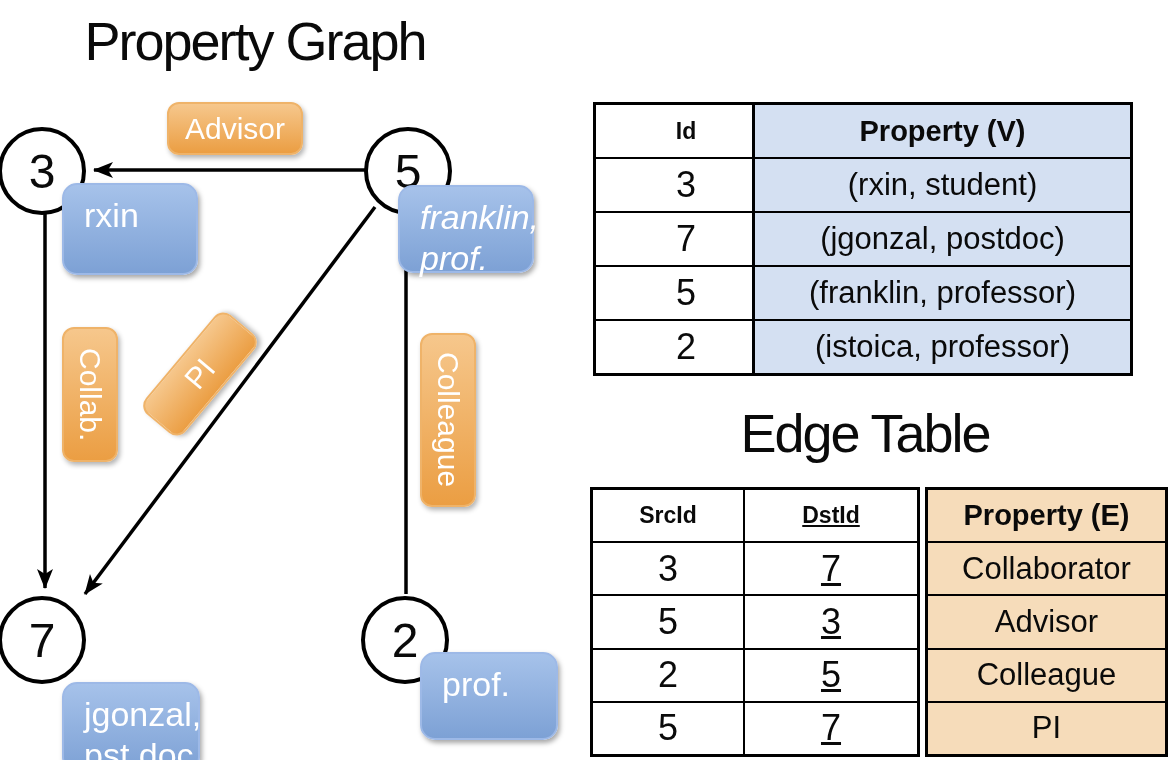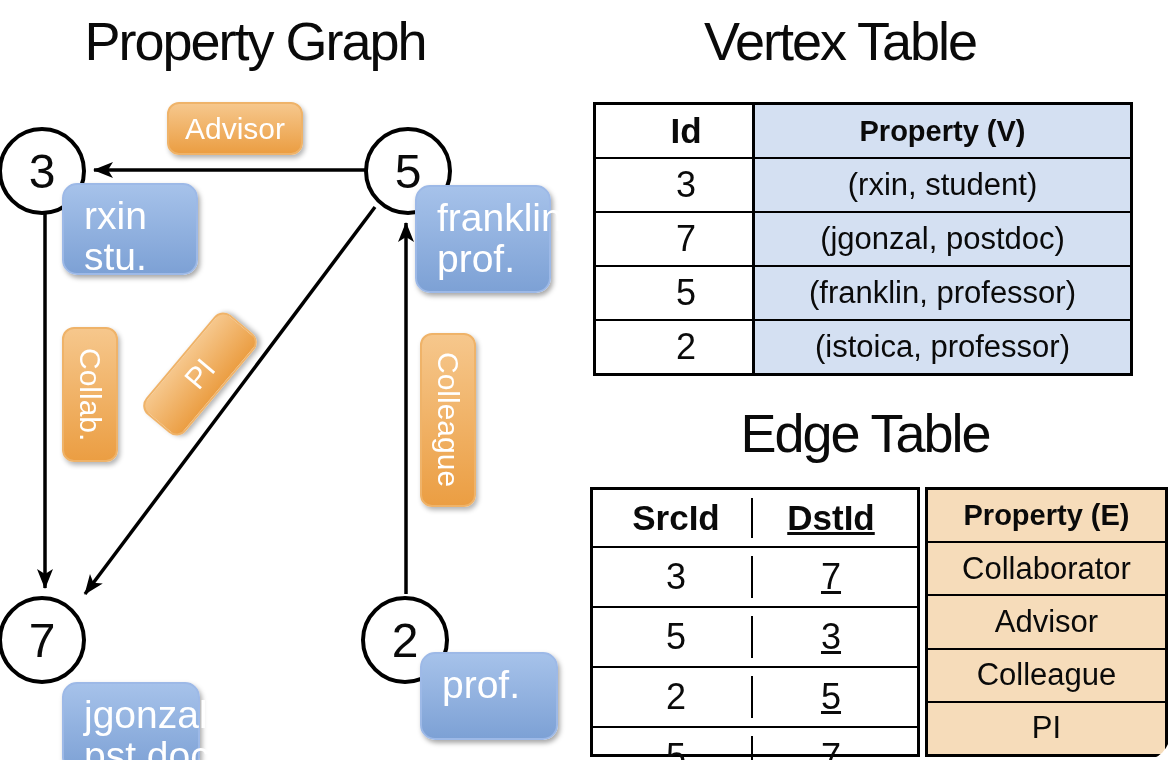--- a/index.html
+++ b/index.html
@@ -1,18 +1,18 @@
 <!DOCTYPE html>
 <html><head>
 <meta charset="utf-8">
 <style>
   html,body{margin:0;padding:0;background:#fff;}
   #stage{
     position:relative;width:1170px;height:760px;background:#ffffff;
-    font-family:"Liberation Sans", sans-serif;color:#0a0a0a;overflow:hidden;border-radius:26px;
+    font-family:"Liberation Sans", sans-serif;color:#0a0a0a;overflow:hidden;
   }
   .title{
     position:absolute;font-size:54px;font-weight:300;letter-spacing:-2px;
     text-align:center;white-space:nowrap;color:#0a0a0a;
   }
   #pg-title{left:35px;top:10px;width:440px;}
   #vt-title{left:640px;top:10px;width:400px;}
   #et-title{left:665px;top:402px;width:400px;}
 
   
@@ -21,27 +21,27 @@
     background:#fff;display:flex;align-items:center;justify-content:center;
     font-size:48px;font-weight:300;box-sizing:border-box;
   }
   #node-3{left:-2px;top:127px;}
   #node-5{left:364px;top:127px;}
   #node-7{left:-2px;top:596px;}
   #node-2{left:361px;top:596px;}
 
   
   .vbox{
-    position:absolute;border-radius:15px;color:#fff;font-size:39px;font-weight:300;
+    position:absolute;border-radius:15px;color:#fff;font-size:34px;font-weight:300;
     line-height:41px;padding:10px 14px 0 20px;box-sizing:border-box;
     background:linear-gradient(180deg,#a6c2ea 0%,#7da1d5 100%);
     border:2px solid #9db9e7;box-shadow:2px 3px 5px rgba(0,0,0,0.35);
   }
   #vbox-rxin{left:62px;top:183px;width:136px;height:92px;}
-  #vbox-franklin{left:415px;top:185px;width:136px;height:108px;}
+  #vbox-franklin{left:398px;top:185px;width:136px;height:88px;font-style:italic;}
   #vbox-jgonzal{left:62px;top:682px;width:138px;height:90px;}
   #vbox-istoica{left:420px;top:652px;width:138px;height:88px;}
 
   
   .epill{
     position:absolute;border-radius:12px;color:#fff;font-size:30px;font-weight:300;
     display:flex;align-items:center;justify-content:center;box-sizing:border-box;
     background:linear-gradient(180deg,#f6c78c 0%,#eb9e43 100%);
     border:2px solid #efb369;box-shadow:2px 3px 5px rgba(0,0,0,0.3);
   }
@@ -56,39 +56,38 @@
   
   .tb{
     position:absolute;border:3px solid #000;box-sizing:border-box;
     display:flex;flex-direction:column;background:#fff;
   }
   .tb .row{flex:1;display:flex;align-items:center;justify-content:center;
     font-size:31px;font-weight:300;}
   .tb .row + .row{border-top:2px solid #000;}
   .tb .row.hdr{font-weight:bold;font-size:29px;}
   .num{font-size:36px;}
-  .hdr .num{font-size:35px;font-weight:bold;}
+  .hdr .num{font-size:23px;font-weight:bold;}
   #vt-prop{background:#d4e0f2;}
   #et-prop{background:#f6dcba;}
   #vt-id{left:593px;top:102px;width:186px;height:274px;}
   #vt-prop{left:752px;top:102px;width:381px;height:274px;}
   #et-ids{left:590px;top:487px;width:330px;height:270px;}
   #et-prop{left:925px;top:487px;width:243px;height:270px;}
-  #et-ids .row{padding:8px;align-items:center;}
+  #et-ids .row{padding:0;align-items:center;}
   #et-ids .cell{display:flex;align-items:center;justify-content:center;height:100%;}
   #et-ids .c-src{width:150px;}
   #et-ids .c-dst{flex:1;border-left:2px solid #000;text-decoration:underline;}
 </style>
 </head>
 <body>
 
 <div id="stage">
 
   <div class="title" id="pg-title">Property Graph</div>
-  <div class="title" id="vt-title">Vertex Table</div>
   <div class="title" id="et-title">Edge Table</div>
 
   <svg id="edges-svg" width="585" height="760" viewBox="0 0 585 760">
     <defs>
       <marker id="arw" markerUnits="userSpaceOnUse" markerWidth="22" markerHeight="18" refX="19" refY="8" orient="auto">
         <polygon points="0,0 20,8 0,16 5,8" fill="#000"></polygon>
       </marker>
     </defs>
     <line x1="366" y1="170" x2="94" y2="170" stroke="#000" stroke-width="3.5" marker-end="url(#arw)"></line>
     <line x1="45" y1="214" x2="45" y2="588" stroke="#000" stroke-width="3.5" marker-end="url(#arw)"></line>
@@ -104,21 +103,20 @@
     </div>
   <div class="node" id="node-7">
       <span>7</span>
     </div>
   <div class="node" id="node-2">
       <span>2</span>
     </div>
 
   <div class="vbox" id="vbox-rxin">
     <div>rxin</div>
-    <div>stu.</div>
   </div>
   <div class="vbox" id="vbox-franklin">
     <div>franklin,</div>
     <div>prof.</div>
   </div>
   <div class="vbox" id="vbox-jgonzal">
     <div>jgonzal,</div>
     <div>pst.doc.</div>
   </div>
   <div class="vbox" id="vbox-istoica">

